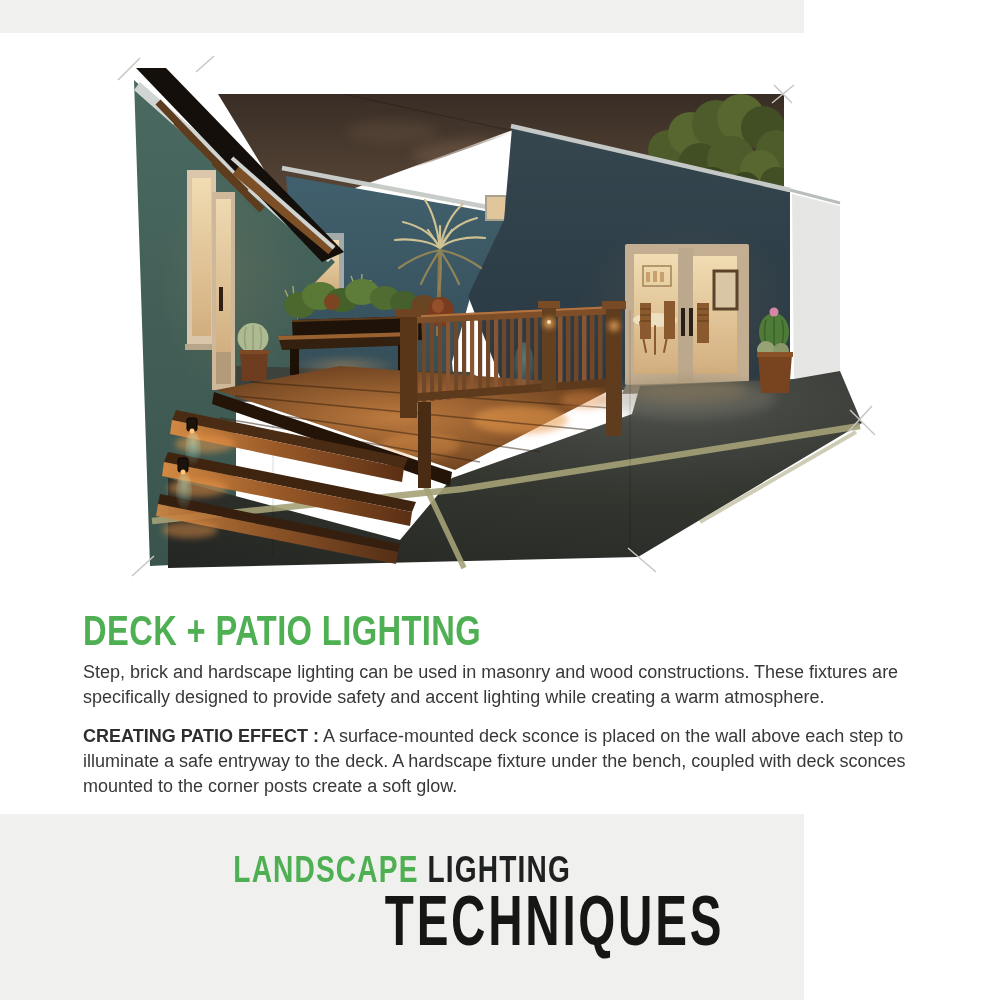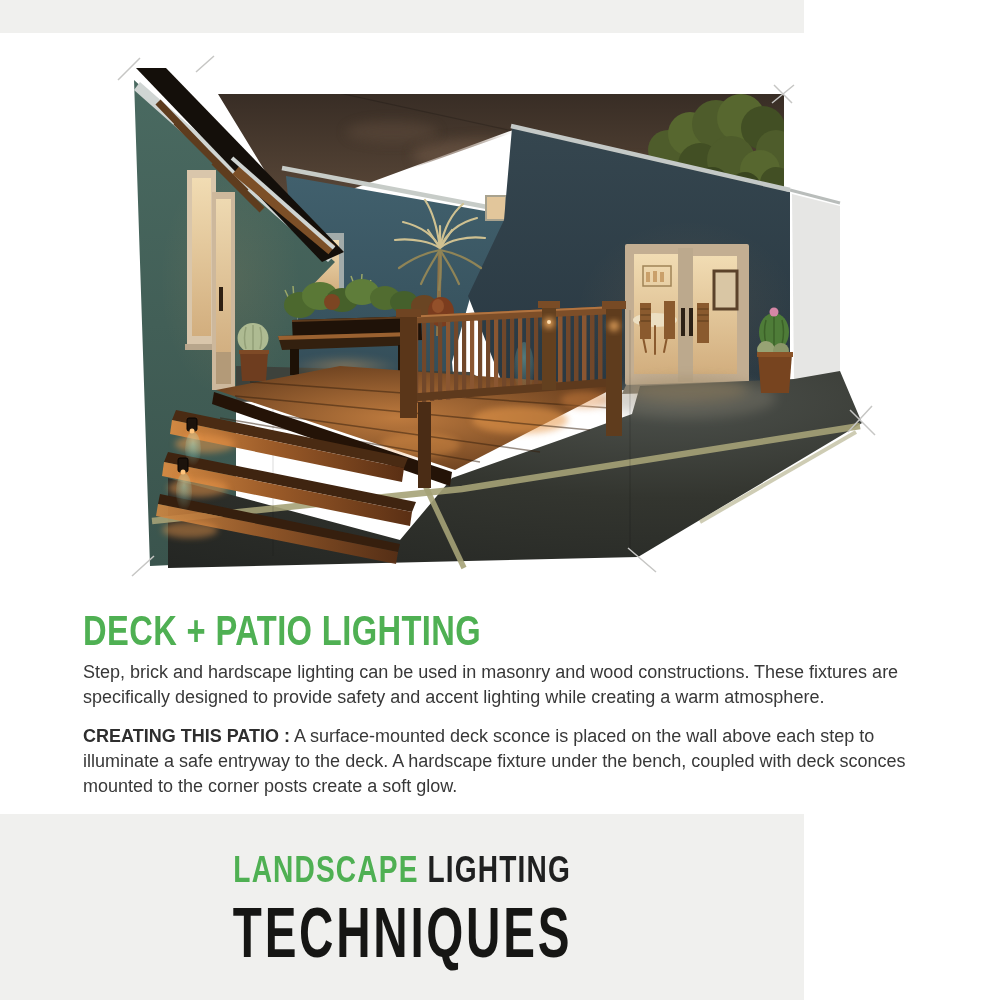--- a/index.html
+++ b/index.html
@@ -25,21 +25,21 @@
   }
   #article p{margin:0 0 14px 0;font-size:18px;line-height:25px;color:#383838;}
   #article .effect-label{font-weight:bold;color:#2e2e2e;}
 
   #footer-band .line1{
     margin-top:36px;font-size:37px;font-weight:bold;letter-spacing:1.5px;line-height:40px;
   }
   #footer-band .line1 .green{color:#4FB053;}
   #footer-band .line1 .dark{color:#1f2020;}
   #footer-band .line2{
-    margin-top:12px;font-size:70px;font-weight:bold;letter-spacing:4px;line-height:62px;color:#161614;
+    margin-top:0;font-size:70px;font-weight:bold;letter-spacing:4px;line-height:62px;color:#161614;text-align:right;
   }
   #footer-band .line2 .cond{transform:scaleX(0.68);}
 </style>
 </head>
 <body>
 
 <div id="top-band" class="band"></div>
 
 <div id="hero">
 <svg width="1000" height="600" viewBox="0 0 1000 600" role="img" aria-label="Night rendering of a modern home: wooden deck with railing, lit steps with sconces, french doors glowing warm, desert plants, bench and dark stone patio">
@@ -344,21 +344,21 @@
     <path d="M850,410 L875,435 M872,406 L848,432"></path>
     <path d="M132,576 L154,556 M628,548 L656,572"></path>
   </g>
 </svg>
 </div>
 
 <div id="article">
   <h1><span class="cond cond-left">DECK + PATIO LIGHTING</span></h1>
   <p>Step, brick and hardscape lighting can be used in masonry and wood constructions. These fixtures are specifically designed to provide safety and accent lighting while creating a warm atmosphere.</p>
   <p>
-    <span class="effect-label">CREATING THIS PATIO :</span>
+    <span class="effect-label">CREATING PATIO EFFECT :</span>
     <span>A surface-mounted deck sconce is placed on the wall above each step to illuminate a safe entryway to the deck. A hardscape fixture under the bench, coupled with deck sconces mounted to the corner posts create a soft glow.</span>
   </p>
 </div>
 
 <div id="footer-band" class="band">
   <div class="line1">
     <span class="cond"><span class="green">LANDSCAPE</span>
     <span class="dark">LIGHTING</span></span>
   </div>
   <div class="line2">

